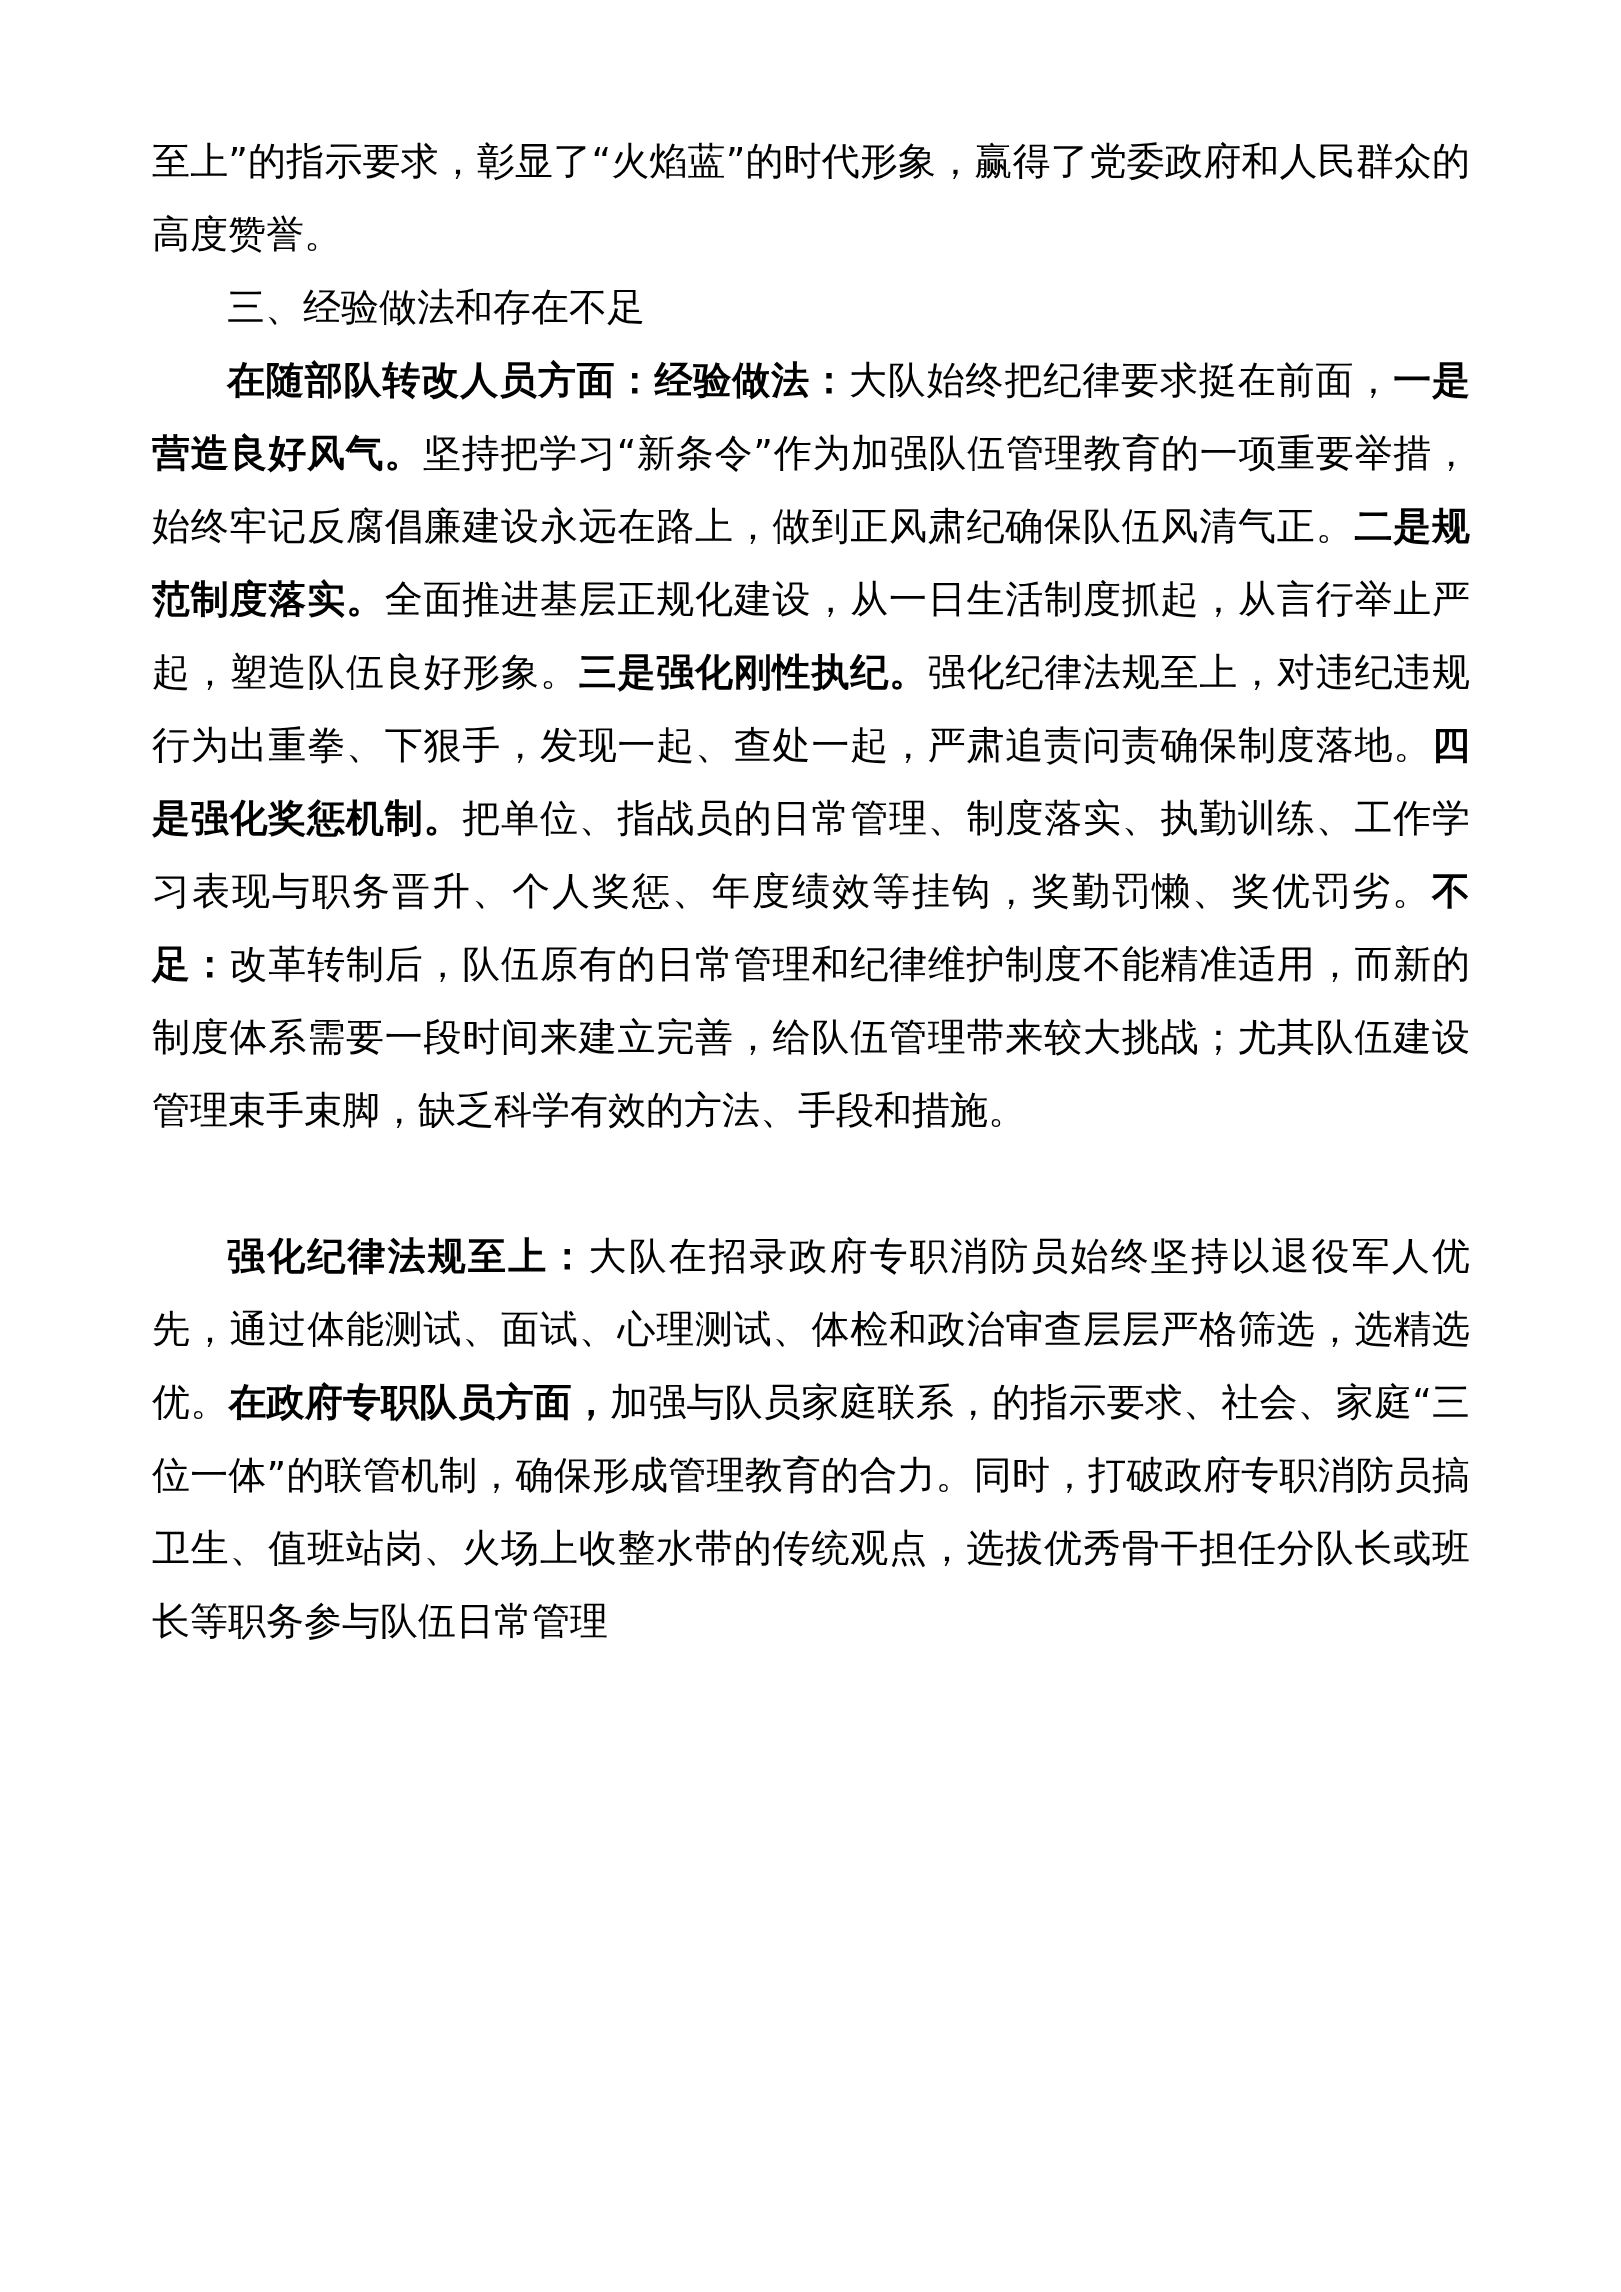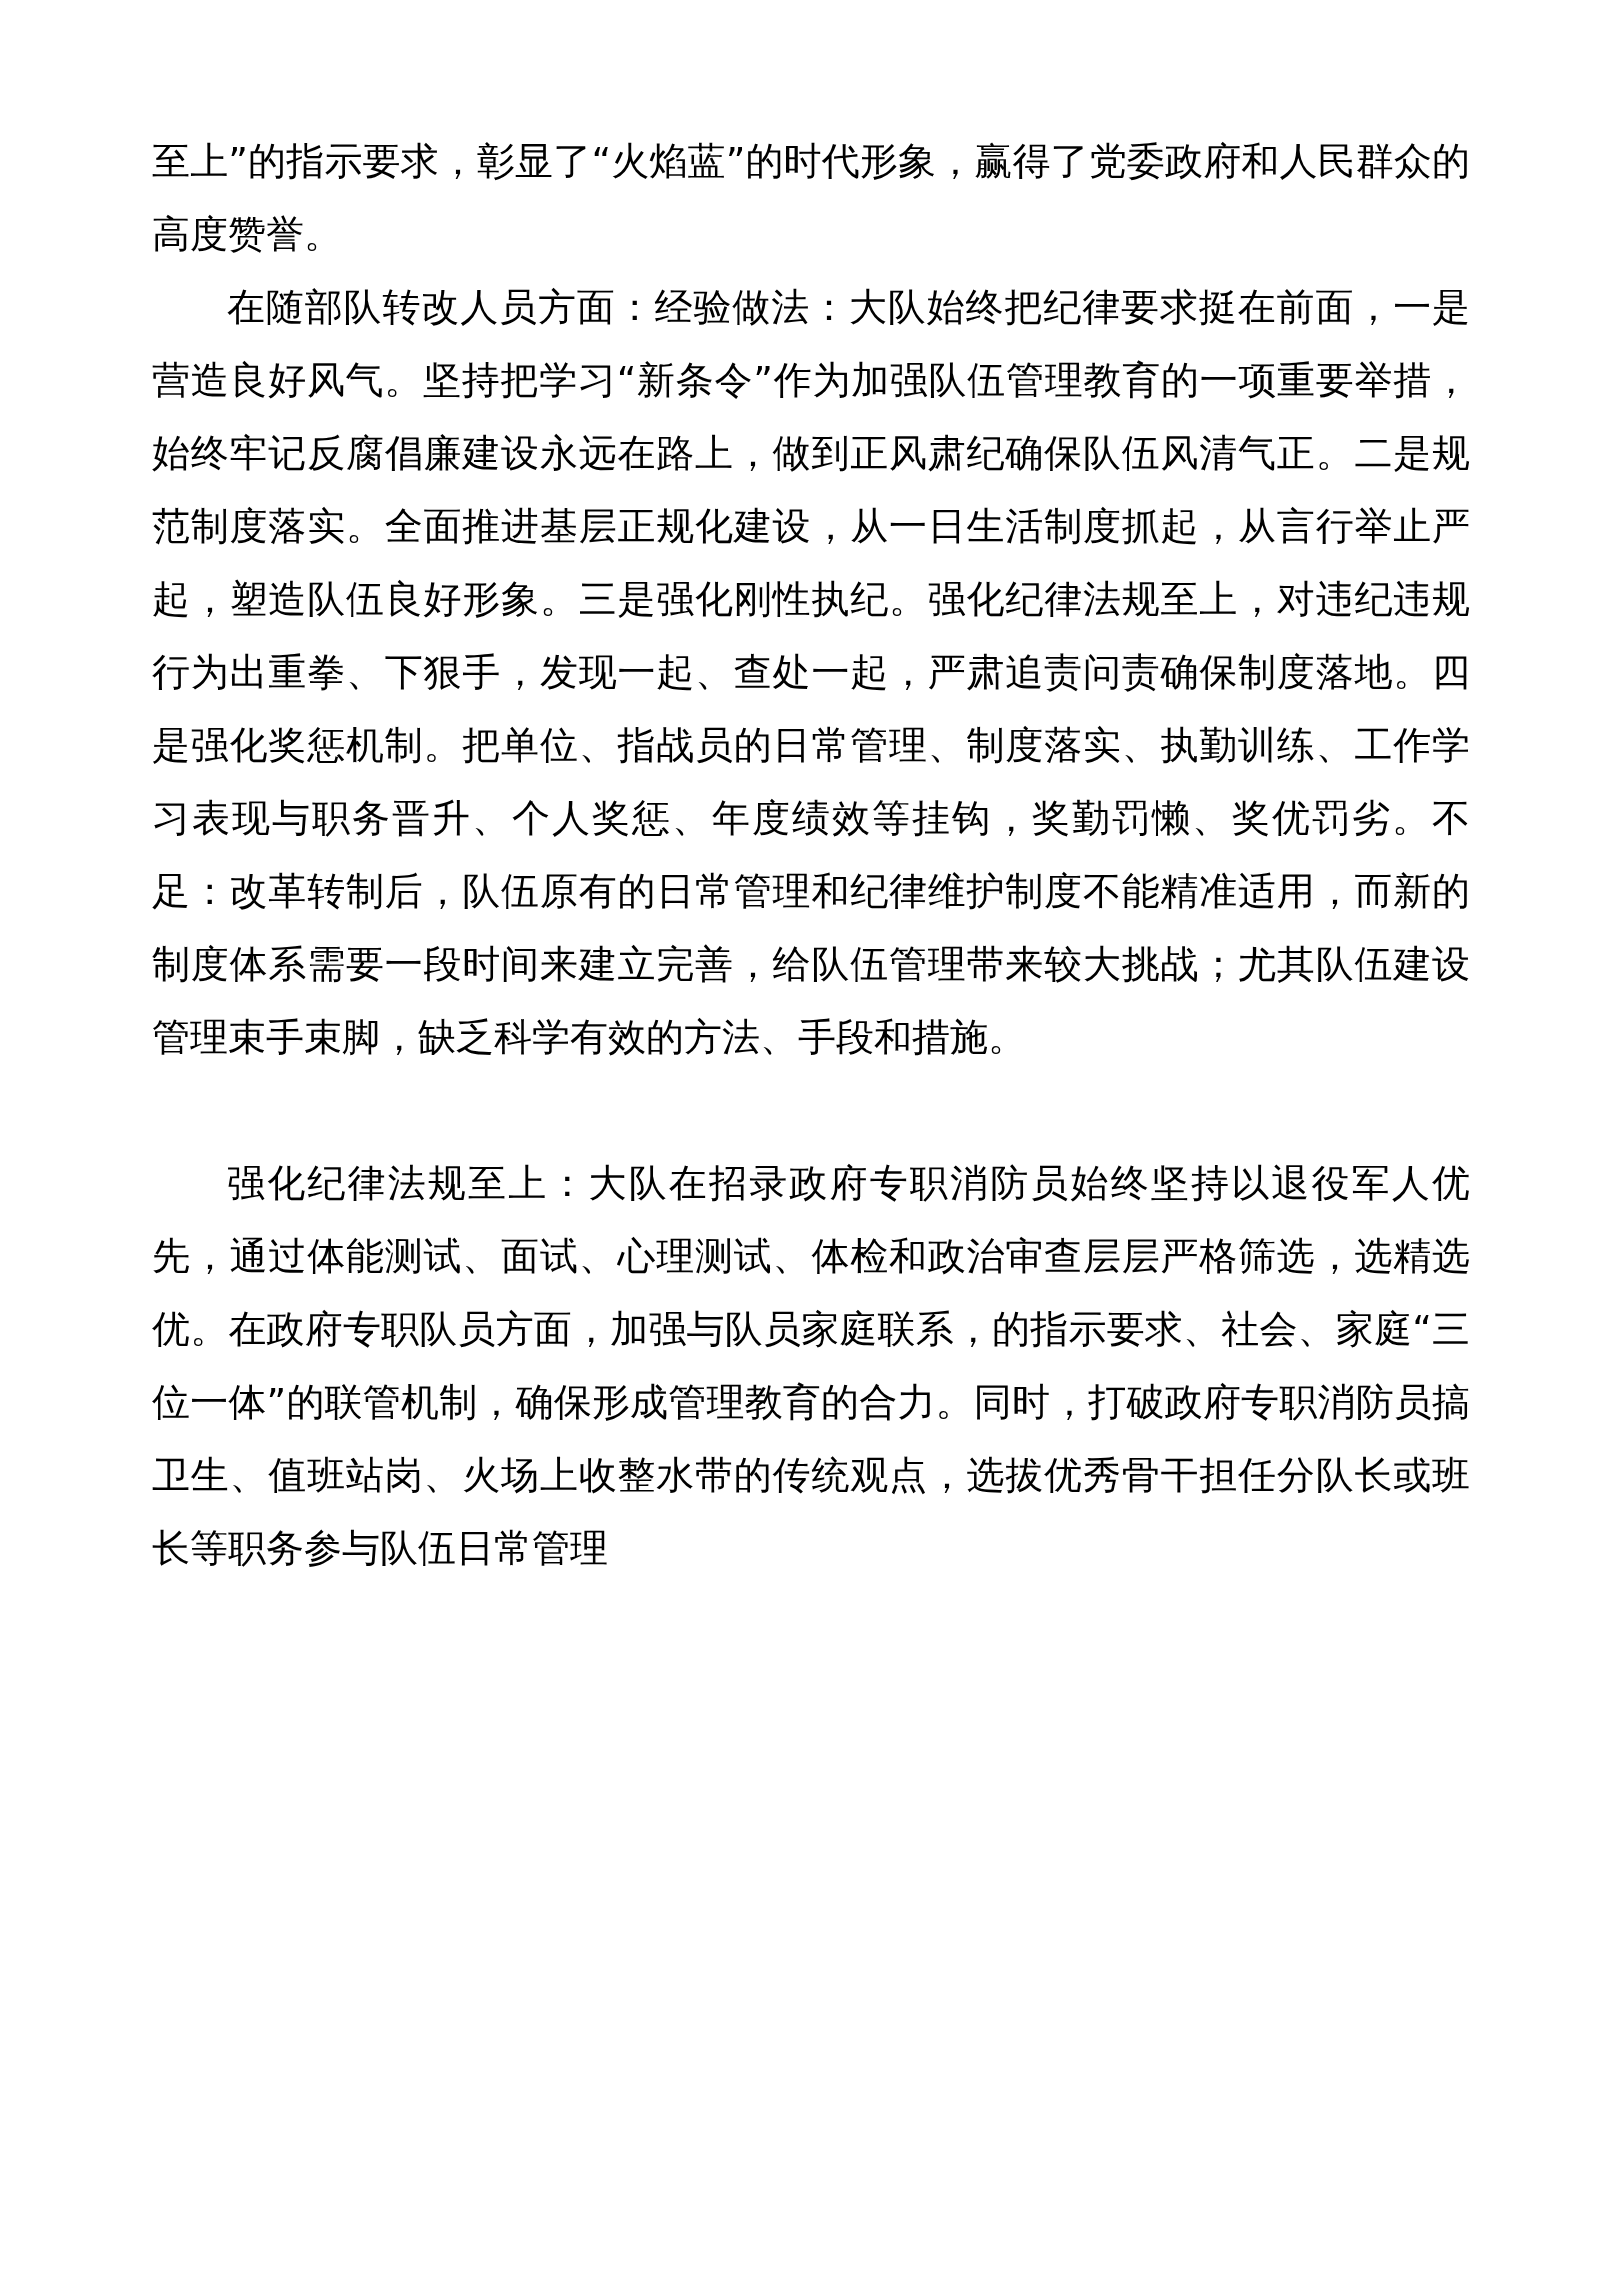--- a/index.html
+++ b/index.html
@@ -38,29 +38,30 @@
     font-weight: 400;
     -webkit-font-smoothing: antialiased;
   }
   p.para.indent {
     text-indent: 75px;
   }
   p.para.gap-before {
     margin-top: 73px;
   }
   .b {
-    font-weight: 400;
+    font-weight: 700;
   }
   
   .seg { display: inline; }
 </style>
 </head>
 <body>
 
 <div class="page">
   <div class="doc-body" id="doc-body">
 
   <p class="para"><span class="seg">至上”的指示要求，彰显了“火焰蓝”的时代形象，赢得了党委政府和人民群众的高度赞誉。</span></p>
+      <p class="para indent"><span class="seg">三、经验做法和存在不足</span></p>
       <p class="para indent"><span class="seg b">在随部队转改人员方面：经验做法：</span><span class="seg">大队始终把纪律要求挺在前面，</span><span class="seg b">一是营造良好风气。</span><span class="seg">坚持把学习“新条令”作为加强队伍管理教育的一项重要举措，始终牢记反腐倡廉建设永远在路上，做到正风肃纪确保队伍风清气正。</span><span class="seg b">二是规范制度落实。</span><span class="seg">全面推进基层正规化建设，从一日生活制度抓起，从言行举止严起，塑造队伍良好形象。</span><span class="seg b">三是强化刚性执纪。</span><span class="seg">强化纪律法规至上，对违纪违规行为出重拳、下狠手，发现一起、查处一起，严肃追责问责确保制度落地。</span><span class="seg b">四是强化奖惩机制。</span><span class="seg">把单位、指战员的日常管理、制度落实、执勤训练、工作学习表现与职务晋升、个人奖惩、年度绩效等挂钩，奖勤罚懒、奖优罚劣。</span><span class="seg b">不足：</span><span class="seg">改革转制后，队伍原有的日常管理和纪律维护制度不能精准适用，而新的制度体系需要一段时间来建立完善，给队伍管理带来较大挑战；尤其队伍建设管理束手束脚，缺乏科学有效的方法、手段和措施。</span></p>
       <p class="para indent gap-before"><span class="seg b">强化纪律法规至上：</span><span class="seg">大队在招录政府专职消防员始终坚持以退役军人优先，通过体能测试、面试、心理测试、体检和政治审查层层严格筛选，选精选优。</span><span class="seg b">在政府专职队员方面，</span><span class="seg">加强与队员家庭联系，的指示要求、社会、家庭“三位一体”的联管机制，确保形成管理教育的合力。同时，打破政府专职消防员搞卫生、值班站岗、火场上收整水带的传统观点，选拔优秀骨干担任分队长或班长等职务参与队伍日常管理</span></p>
     </div>
 </div>
 
 
 </body></html>

